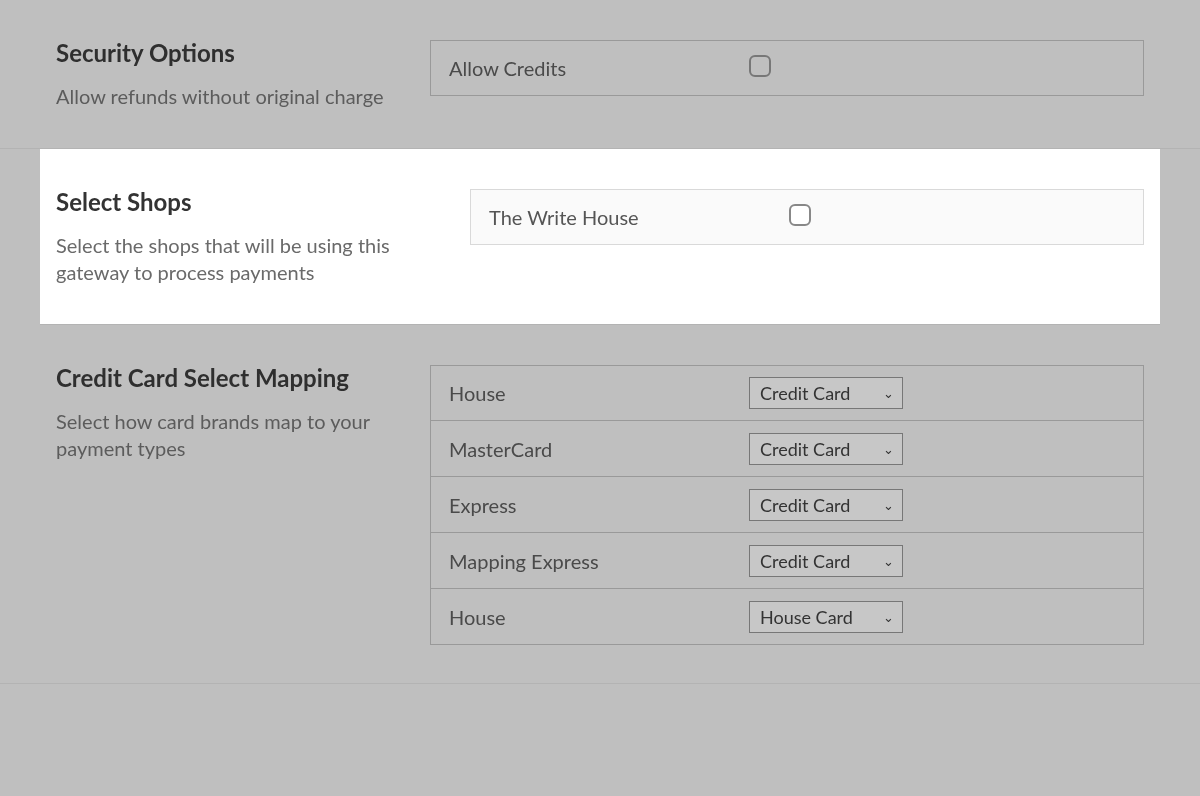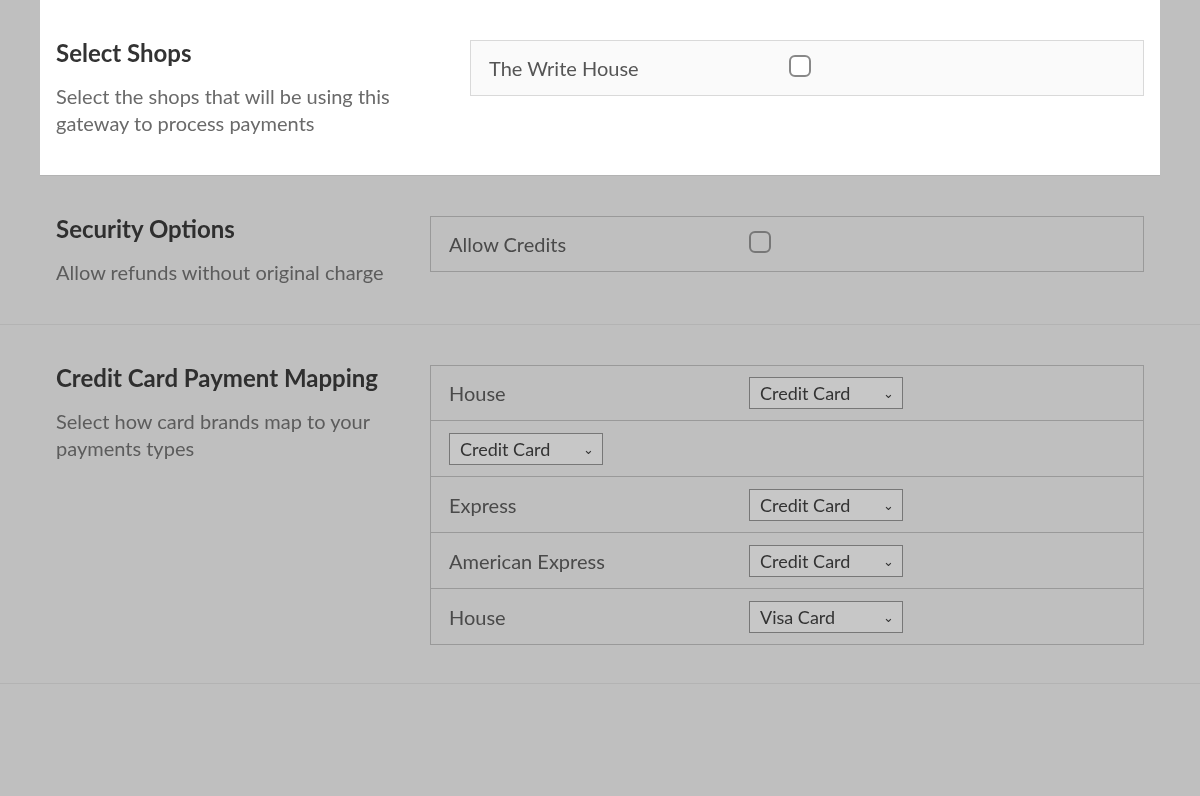--- a/index.html
+++ b/index.html
@@ -107,92 +107,93 @@
     margin-left: 6px;
   }
 
   .gap-bottom { height: 40px; background:#bfbfbf; }
 </style>
 </head>
 <body>
 
 <div class="page">
 
+  <div class="section">
+    <div class="left">
+      <h2>Security Options</h2>
+      <p>Allow refunds without original charge</p>
+    </div>
+    <div class="right">
+      <div class="row">
+        <span class="label">Allow Credits</span>
+        <span class="control"><span class="cb"></span></span>
+      </div>
+    </div>
+  </div>
+
   <div class="section highlight">
     <div class="left">
       <h2>Select Shops</h2>
       <p>Select the shops that will be using this gateway to process payments</p>
     </div>
     <div class="right">
       <div class="row">
         <span class="label">The Write House</span>
         <span class="control"><span class="cb"></span></span>
       </div>
     </div>
   </div>
 
-  <div class="section">
-    <div class="left">
-      <h2>Security Options</h2>
-      <p>Allow refunds without original charge</p>
-    </div>
-    <div class="right">
-      <div class="row">
-        <span class="label">Allow Credits</span>
-        <span class="control"><span class="cb"></span></span>
-      </div>
-    </div>
-  </div>
-
   <div class="section" style="border-bottom:1px solid #b3b3b3;">
     <div class="left">
-      <h2>Credit Card Payment Mapping</h2>
-      <p>Select how card brands map to your payments types</p>
+      <h2>Credit Card Select Mapping</h2>
+      <p>Select how card brands map to your payment types</p>
     </div>
     <div class="right">
       <div class="row">
         <span class="label">House</span>
         <span class="control">
           <span class="sel">
             <span>Credit Card</span>
             <span class="caret">⌄</span>
           </span>
         </span>
       </div>
       <div class="row">
+        <span class="label">MasterCard</span>
         <span class="control">
           <span class="sel">
             <span>Credit Card</span>
             <span class="caret">⌄</span>
           </span>
         </span>
       </div>
       <div class="row">
         <span class="label">Express</span>
         <span class="control">
           <span class="sel">
             <span>Credit Card</span>
             <span class="caret">⌄</span>
           </span>
         </span>
       </div>
       <div class="row">
-        <span class="label">American Express</span>
+        <span class="label">Mapping Express</span>
         <span class="control">
           <span class="sel">
             <span>Credit Card</span>
             <span class="caret">⌄</span>
           </span>
         </span>
       </div>
       <div class="row">
         <span class="label">House</span>
         <span class="control">
           <span class="sel">
-            <span>Visa Card</span>
+            <span>House Card</span>
             <span class="caret">⌄</span>
           </span>
         </span>
       </div>
     </div>
   </div>
 
   <div class="gap-bottom"></div>
 </div>
 

